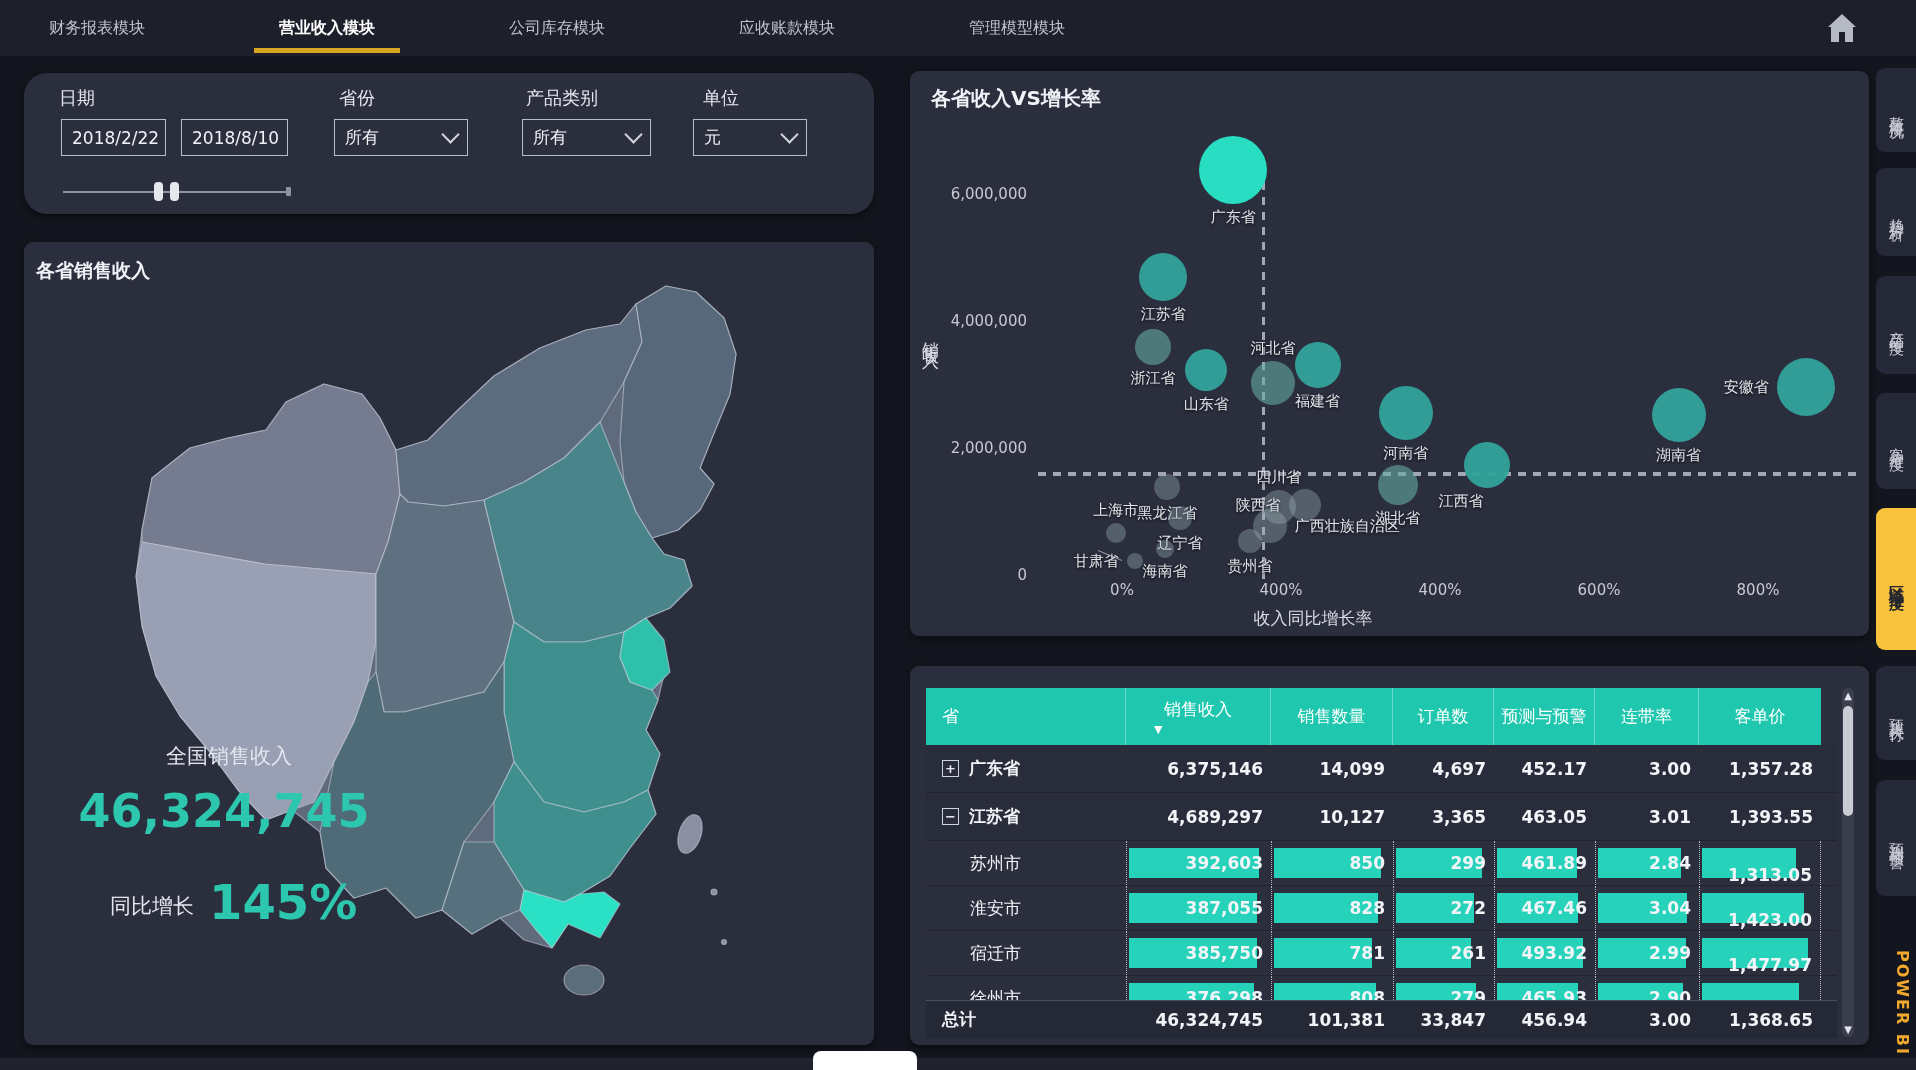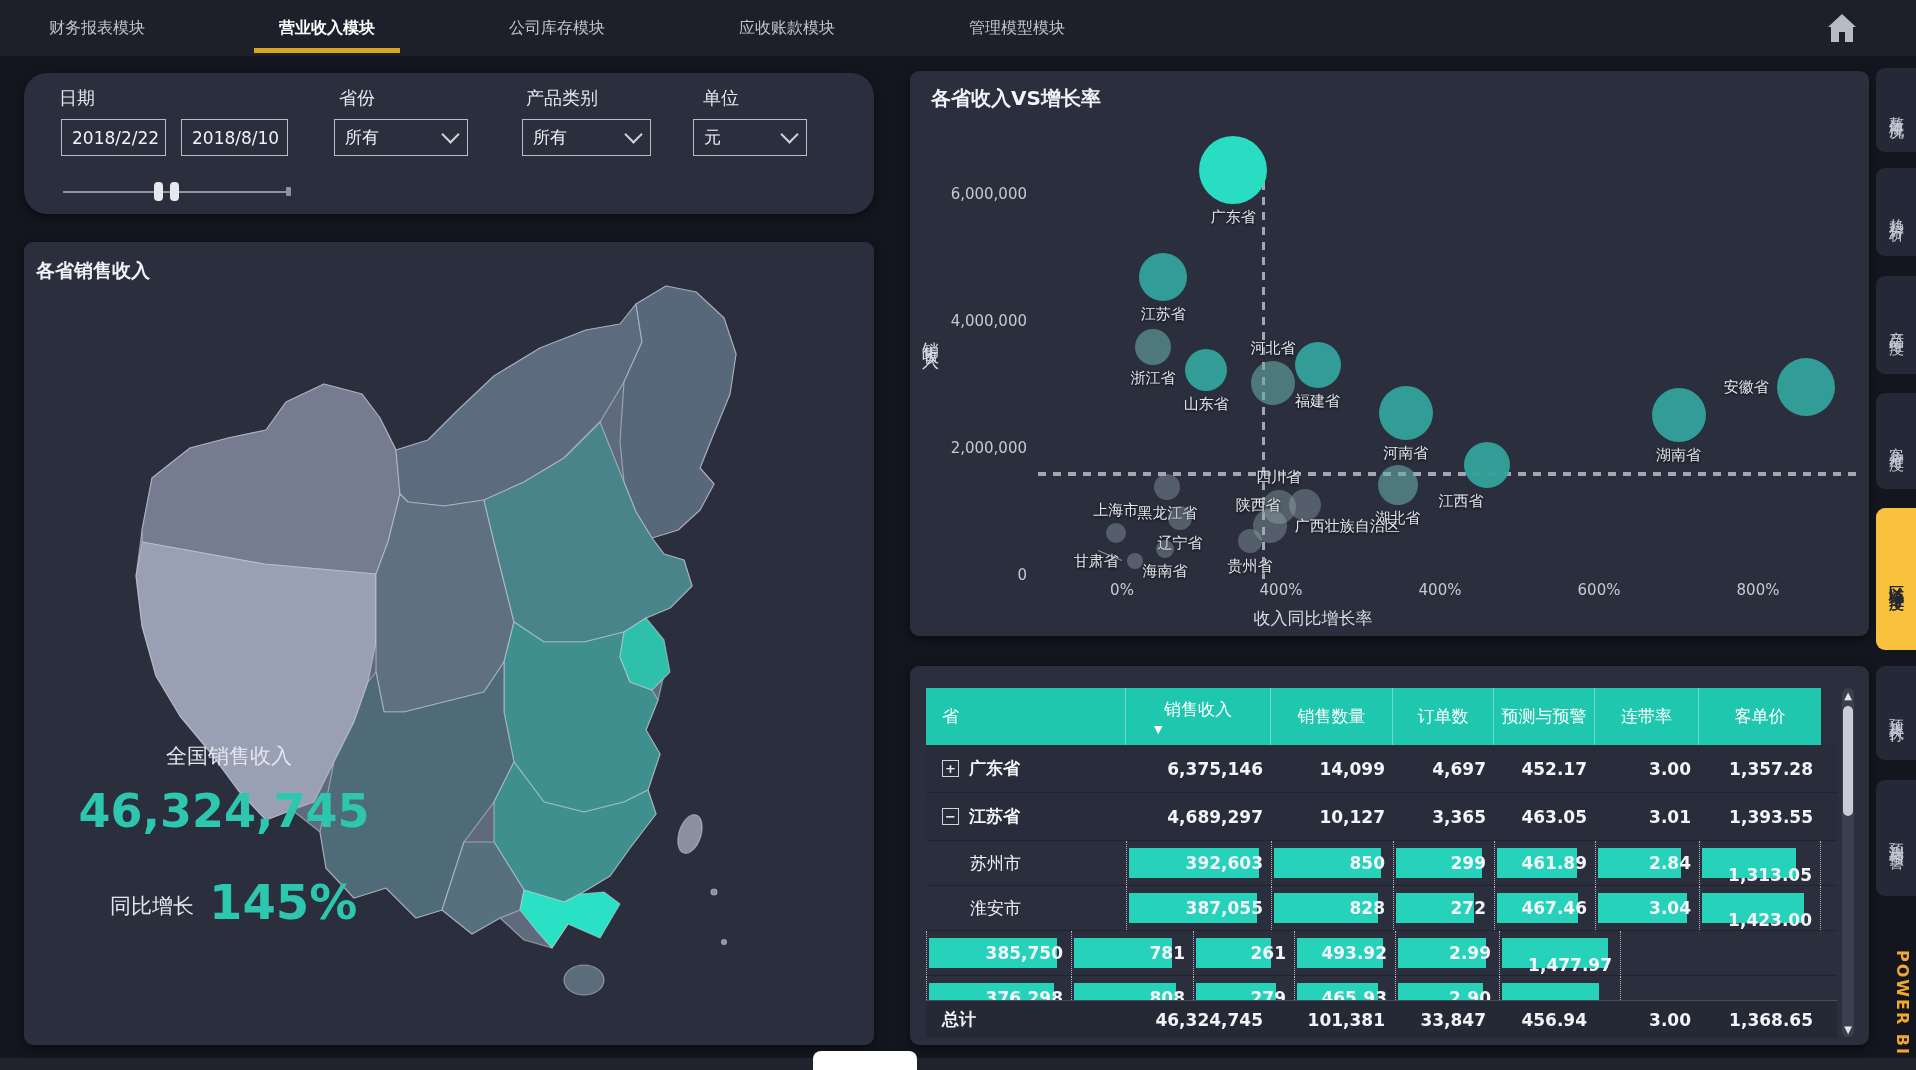--- a/index.html
+++ b/index.html
@@ -341,20 +341,23 @@
         <div class="tcell num" style="width: 104px;">
           <div class="dbar" style="width: calc(100% - 14px);"></div>
           <span>3.04</span>
         </div>
         <div class="tcell num" style="width: 122px;">
           <div class="dbar" style="width: calc(96.3% - 13.482px);"></div>
           <span>1,423.00</span>
         </div>
       </div>
       <div class="trow city">
+        <div class="tcell namecell" style="width: 200px;">
+          <span>宿迁市</span>
+        </div>
         <div class="tcell num" style="width: 145px;">
           <div class="dbar" style="width: calc(98.3% - 13.762px);"></div>
           <span>385,750</span>
         </div>
         <div class="tcell num" style="width: 122px;">
           <div class="dbar" style="width: calc(91.9% - 12.866px);"></div>
           <span>781</span>
         </div>
         <div class="tcell num" style="width: 101px;">
           <div class="dbar" style="width: calc(87.3% - 12.222px);"></div>
@@ -367,20 +370,23 @@
         <div class="tcell num" style="width: 104px;">
           <div class="dbar" style="width: calc(98.4% - 13.776px);"></div>
           <span>2.99</span>
         </div>
         <div class="tcell num" style="width: 122px;">
           <div class="dbar" style="width: calc(100% - 14px);"></div>
           <span>1,477.97</span>
         </div>
       </div>
       <div class="trow city">
+        <div class="tcell namecell" style="width: 200px;">
+          <span>徐州市</span>
+        </div>
         <div class="tcell num" style="width: 145px;">
           <div class="dbar" style="width: calc(95.8% - 13.412px);"></div>
           <span>376,298</span>
         </div>
         <div class="tcell num" style="width: 122px;">
           <div class="dbar" style="width: calc(95.1% - 13.314px);"></div>
           <span>808</span>
         </div>
         <div class="tcell num" style="width: 101px;">
           <div class="dbar" style="width: calc(93.3% - 13.062px);"></div>

